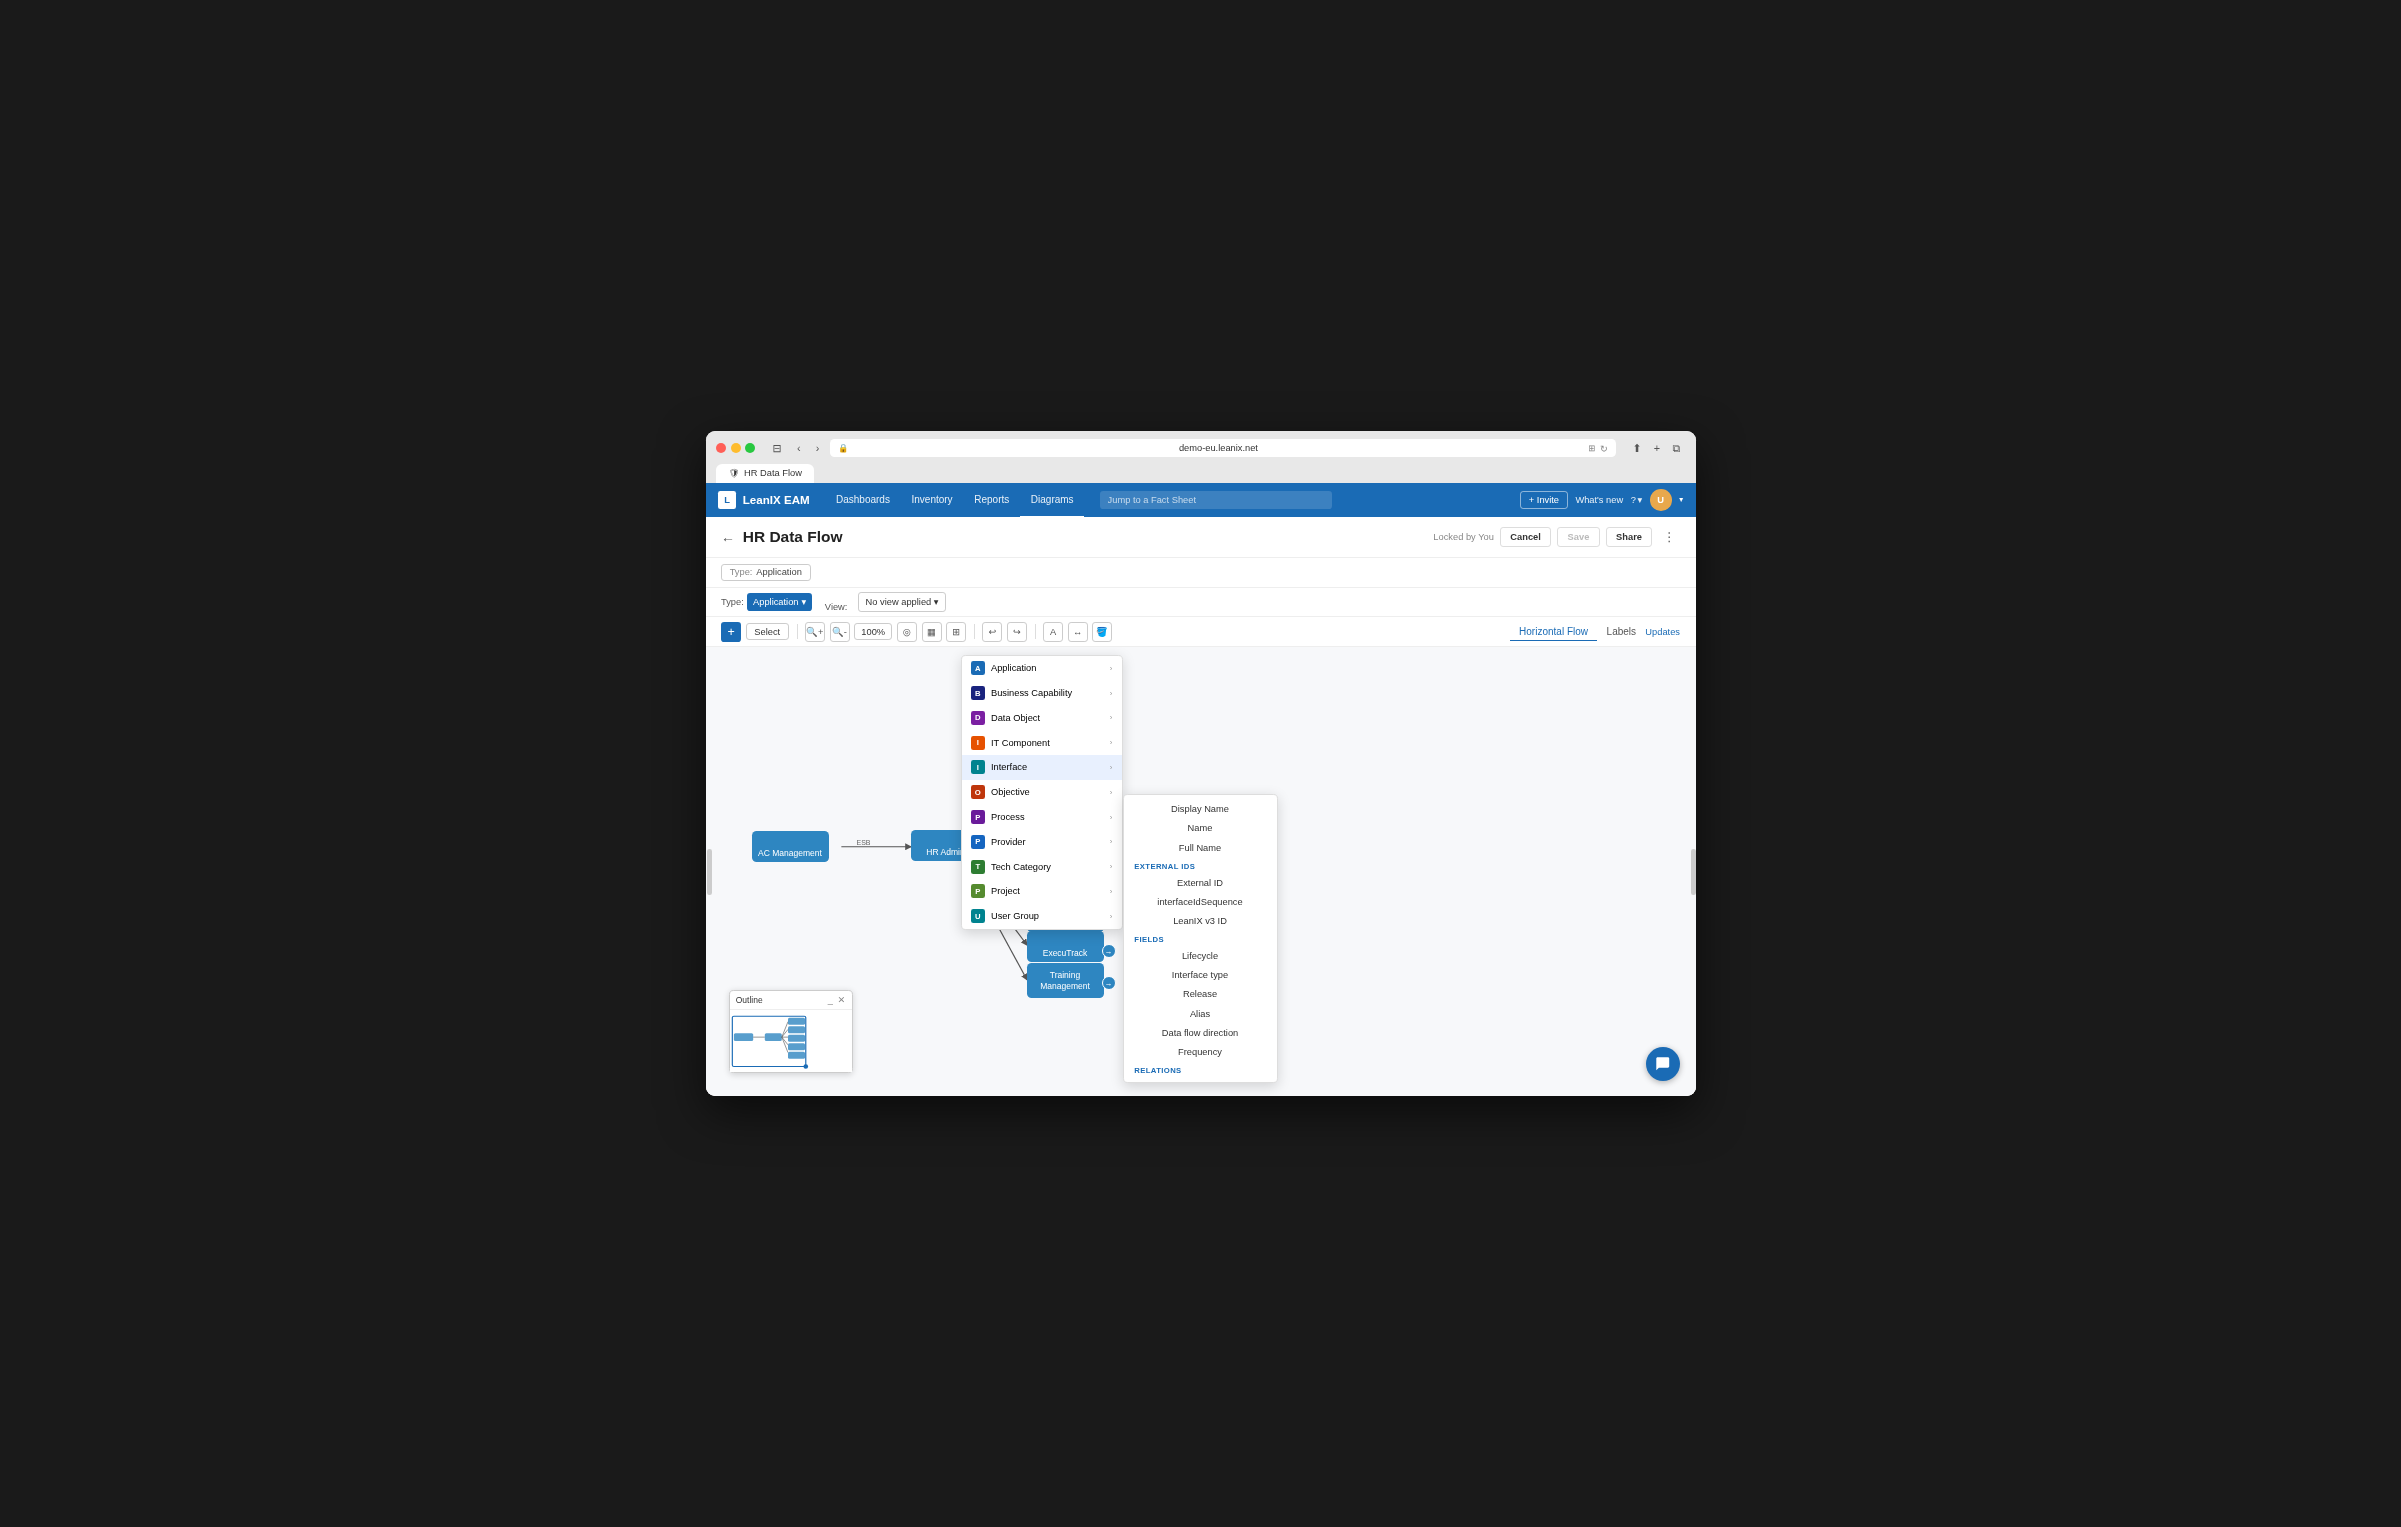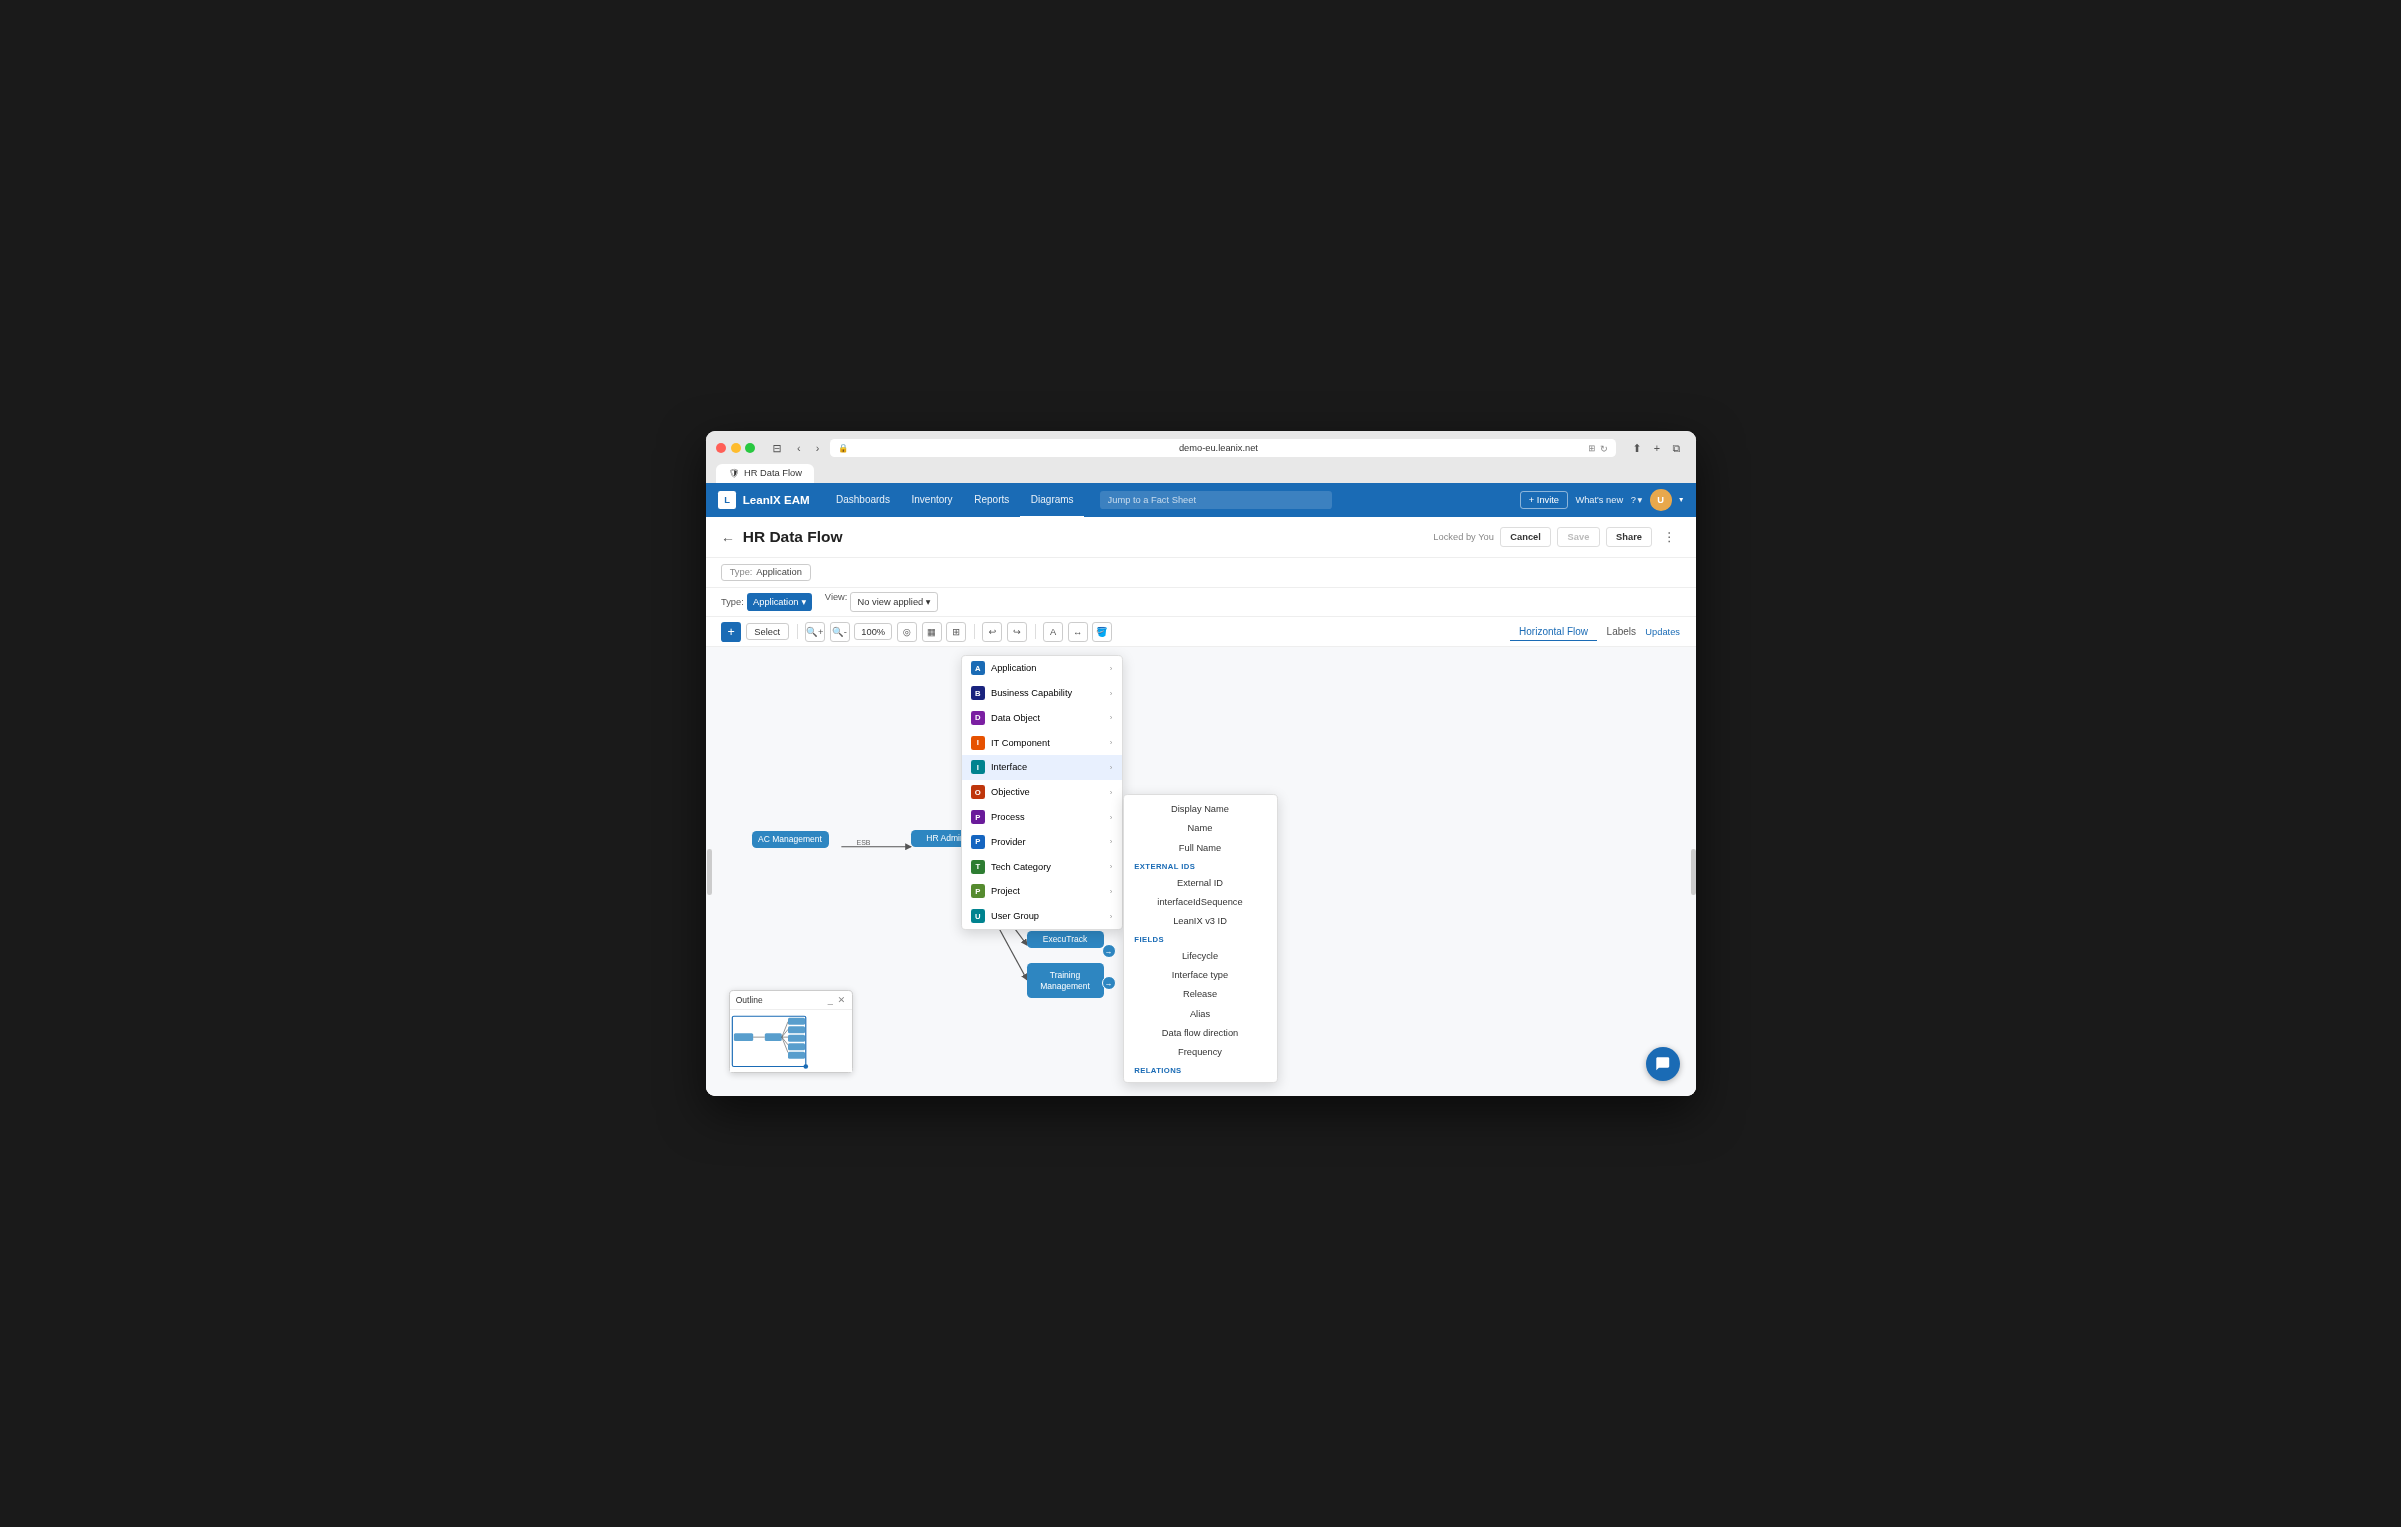--- a/index.html
+++ b/index.html
@@ -250,21 +250,21 @@
       background: #1a6bb5;
       color: white;
       border: none;
       padding: 3.1px 6.2px;
       border-radius: 3.1px;
       font-size: 9.3px;
       cursor: pointer;
       display: flex; align-items: center; gap: 3.1px;
     }
     .view-select {
-      display: flex; align-items: flex-start; gap: 3px;
+      display: flex; align-items: flex-end; gap: 11px;
       margin-left: 6.2px;
     }
     .view-select label { font-size: 9.3px; color: #555; }
     .view-dropdown {
       background: white;
       color: #333;
       border: 0.8px solid #ccc;
       padding: 3.1px 6.2px;
       border-radius: 3.1px;
       font-size: 9.3px;
@@ -353,21 +353,21 @@
       background: #2e86c1;
       color: white;
       border-radius: 4.6px;
       display: flex; align-items: center; justify-content: center;
       text-align: center;
       font-size: 8.5px;
       font-weight: 500;
       padding: 3.1px 4.6px;
       line-height: 1.3;
     }
-    .node.medium { width: 73px; height: 17px; align-items: flex-end; }
+    .node.medium { width: 73px; height: 31px; align-items: flex-end; }
     .node.large { width: 81px; height: 35px; }
 
     .node-arrow {
       position: absolute;
       width: 14px; height: 14px;
       background: #2e86c1;
       border: 1.5px solid white;
       border-radius: 50%;
       display: flex; align-items: center; justify-content: center;
       font-size: 7.7px;

